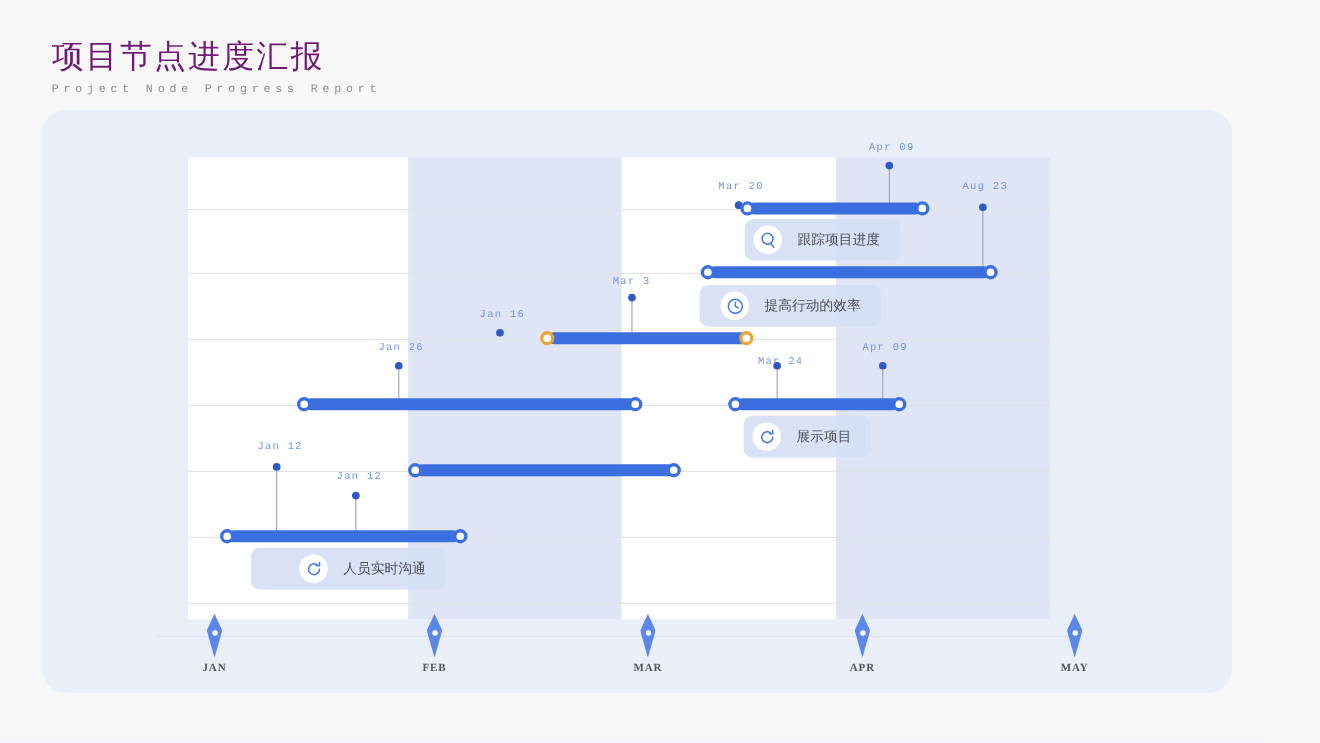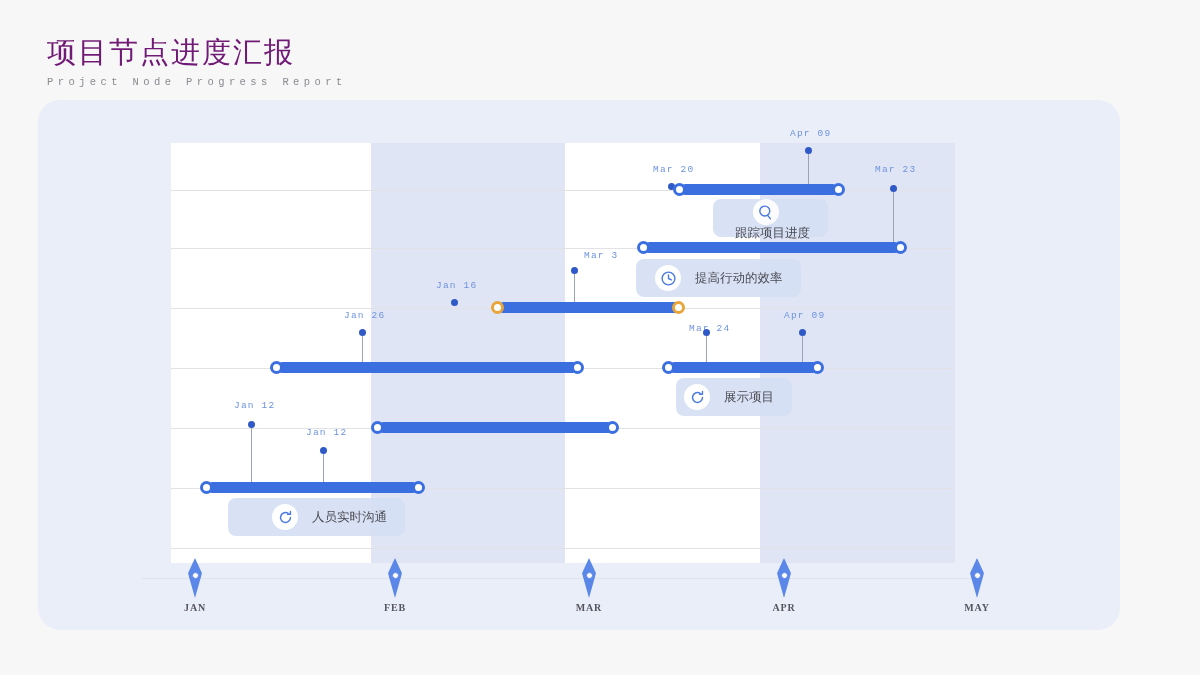--- a/index.html
+++ b/index.html
@@ -94,49 +94,49 @@
     <div class="mdot" style="left:767px;top:47px;"></div>
     <div class="mdot small" style="left:768px;top:86px;"></div>
 
     <div class="mlabel" style="left:615px;top:64px;">Mar 20</div>
     <div class="stem" style="left:633px;top:84px;height:6px;"></div>
     <div class="mdot" style="left:630px;top:83px;"></div>
 
     <div class="bar" style="left:642px;top:84px;width:158px;"></div>
     <div class="cap" style="left:635px;top:83px;"></div>
     <div class="cap" style="left:794px;top:83px;"></div>
-    <div class="chip" style="left:675px;top:99px;flex-direction:column;">
+    <div class="chip" style="left:639px;top:99px;">
       <span class="ico">
         <svg width="17" height="17" viewBox="0 0 24 24" fill="none" stroke="#3b6fe0" stroke-width="2">
           <circle cx="11" cy="10" r="7"></circle>
             <line x1="15" y1="16" x2="19" y2="21" stroke-linecap="round"></line>
         </svg>
       </span>
       <span class="txt">跟踪项目进度</span>
     </div>
 
-    <div class="mlabel" style="left:837px;top:64px;">Mar 23</div>
+    <div class="mlabel" style="left:837px;top:64px;">Aug 23</div>
     <div class="stem" style="left:855px;top:88px;height:58px;"></div>
     <div class="mdot" style="left:852px;top:85px;"></div>
     <div class="mdot small" style="left:853px;top:144px;"></div>
 
     <div class="bar" style="left:606px;top:142px;width:256px;"></div>
     <div class="cap" style="left:599px;top:141px;"></div>
     <div class="cap" style="left:856px;top:141px;"></div>
     <div class="chip" style="left:598px;top:159px;padding-left:19px;">
       <span class="ico">
         <svg width="17" height="17" viewBox="0 0 24 24" fill="none" stroke="#3b6fe0" stroke-width="2">
           <circle cx="12" cy="12" r="9"></circle>
             <polyline points="12,7 12,12 16,14" stroke-linecap="round" stroke-linejoin="round"></polyline>
         </svg>
       </span>
       <span class="txt">提高行动的效率</span>
     </div>
 
-    <div class="mlabel" style="left:546px;top:150px;">Mar 3</div>
+    <div class="mlabel" style="left:519px;top:150px;">Mar 3</div>
     <div class="stem" style="left:536px;top:170px;height:36px;"></div>
     <div class="mdot" style="left:533px;top:167px;"></div>
     <div class="mdot small" style="left:534px;top:204px;"></div>
 
     <div class="mlabel" style="left:398px;top:180px;">Jan 16</div>
     <div class="stem" style="left:416px;top:202px;height:4px;"></div>
     <div class="mdot" style="left:413px;top:199px;"></div>
 
     <div class="bar" style="left:460px;top:202px;width:182px;"></div>
     <div class="cap amber" style="left:453px;top:201px;"></div>

